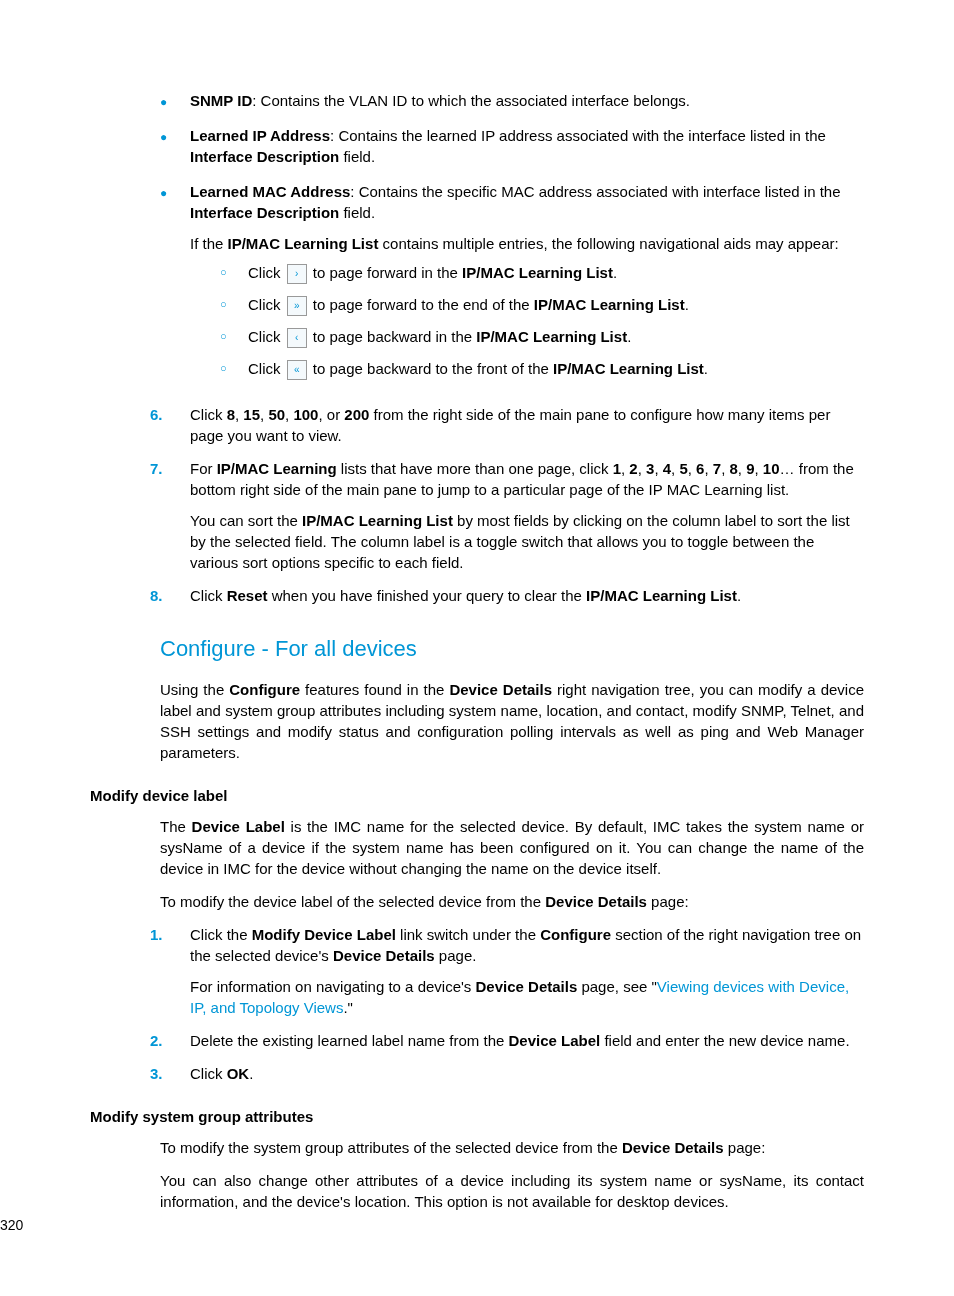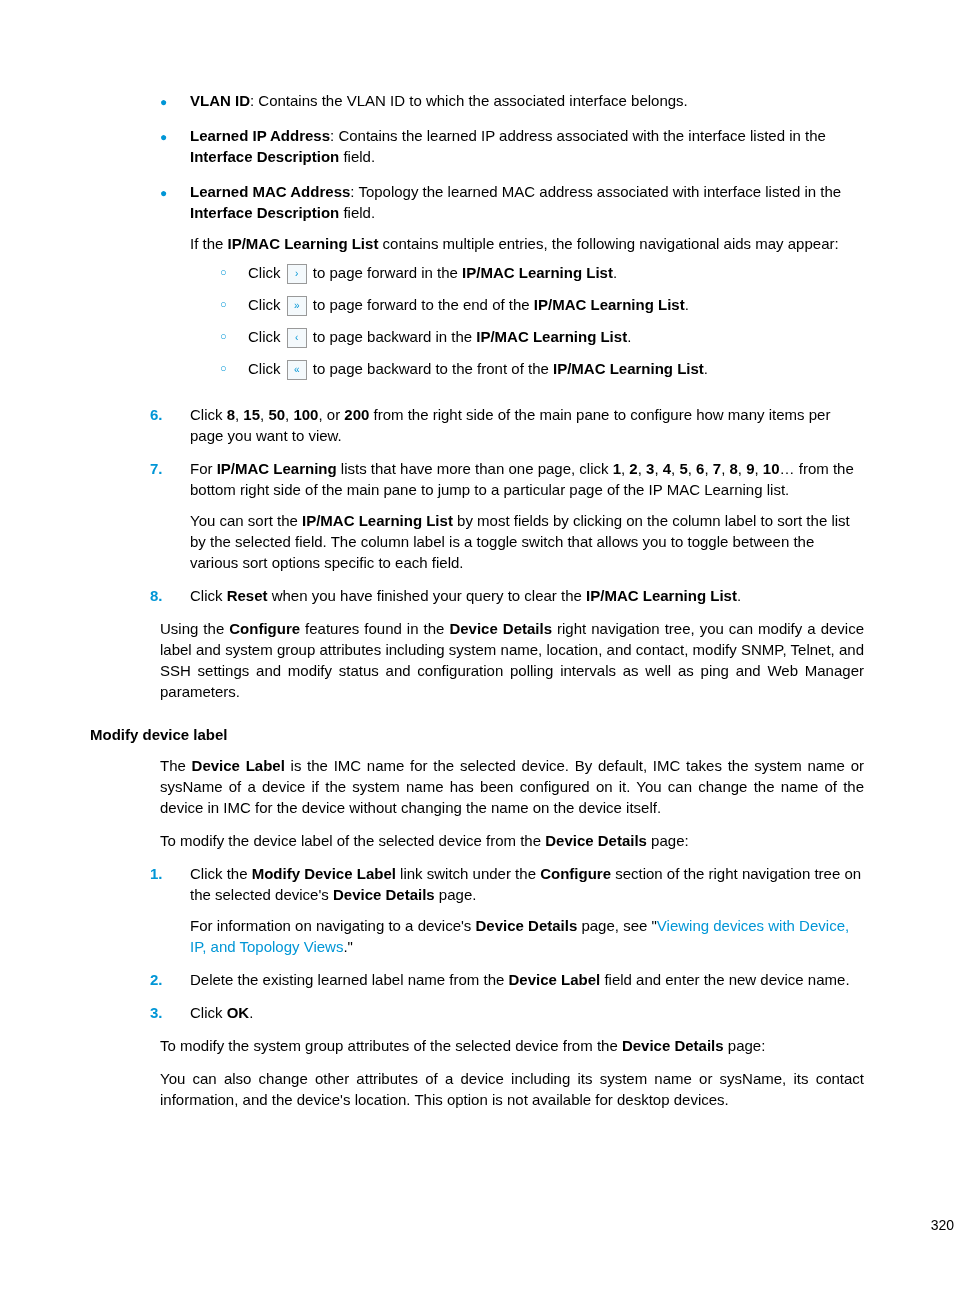--- a/index.html
+++ b/index.html
@@ -103,55 +103,55 @@
     text-align: justify;
   }
   .link {
     color: #0096d6;
   }
   .pagenum {
     position: absolute;
     bottom: 60px;
     left: 0;
     width: 100%;
-    text-align: right;
+    text-align: left;
     font-size: 14px;
   }
   .b { font-weight: bold; }
   .nested-para {
     margin-top: 10px;
   }
   .outer-content { }
 </style>
 </head>
 <body>
 
 <div class="page">
   <div class="outer-content">
 
     <div class="content">
 
       <div class="bullet-row">
         <div class="bullet-dot">●</div>
         <div class="bullet-body">
-          <span class="b">VLAN ID</span><span>: Contains the VLAN ID to which the associated interface belongs.</span>
+          <span class="b">SNMP ID</span><span>: Contains the VLAN ID to which the associated interface belongs.</span>
         </div>
       </div>
 
       <div class="bullet-row">
         <div class="bullet-dot">●</div>
         <div class="bullet-body">
           <span class="b">Learned IP Address</span><span>: Contains the learned IP address associated with the interface listed in the </span><span class="b">Interface Description</span><span> field.</span>
         </div>
       </div>
 
       <div class="bullet-row">
         <div class="bullet-dot">●</div>
         <div class="bullet-body">
-          <span class="b">Learned MAC Address</span><span>: Topology the learned MAC address associated with interface listed in the </span><span class="b">Interface Description</span><span> field.</span>
+          <span class="b">Learned MAC Address</span><span>: Contains the specific MAC address associated with interface listed in the </span><span class="b">Interface Description</span><span> field.</span>
 
           <div class="nested-para">
             <span>If the </span><span class="b">IP/MAC Learning List</span><span> contains multiple entries, the following navigational aids may appear:</span>
           </div>
 
           <div class="nav-instr">
             <div class="circ-row">
               <div class="circ-marker">○</div>
               <div class="circ-body">
                 <span>Click </span><span class="nav-icon">›</span><span> to page forward in the </span><span class="b">IP/MAC Learning List</span><span>.</span>
@@ -196,20 +196,21 @@
         </div>
       </div>
 
       <div class="num-row">
         <div class="num-marker">8.</div>
         <div class="num-body">
           <span>Click </span><span class="b">Reset</span><span> when you have finished your query to clear the </span><span class="b">IP/MAC Learning List</span><span>.</span>
         </div>
       </div>
 
+      <div class="h2">Configure - For all devices</div>
 
       <div class="para justify">
         <span>Using the </span><span class="b">Configure</span><span> features found in the </span><span class="b">Device Details</span><span> right navigation tree, you can modify a device label and system group attributes including system name, location, and contact, modify SNMP, Telnet, and SSH settings and modify status and configuration polling intervals as well as ping and Web Manager parameters.</span>
       </div>
     </div>
 
     <div class="h3">Modify device label</div>
 
     <div class="content">
       <div class="para justify">
@@ -237,20 +238,21 @@
       </div>
 
       <div class="num-row">
         <div class="num-marker">3.</div>
         <div class="num-body">
           <span>Click </span><span class="b">OK</span><span>.</span>
         </div>
       </div>
     </div>
 
+    <div class="h3">Modify system group attributes</div>
 
     <div class="content">
       <div class="para">
         <span>To modify the system group attributes of the selected device from the </span><span class="b">Device Details</span><span> page:</span>
       </div>
       <div class="para justify">You can also change other attributes of a device including its system name or sysName, its contact information, and the device's location. This option is not available for desktop devices.</div>
     </div>
 
   </div>
 

